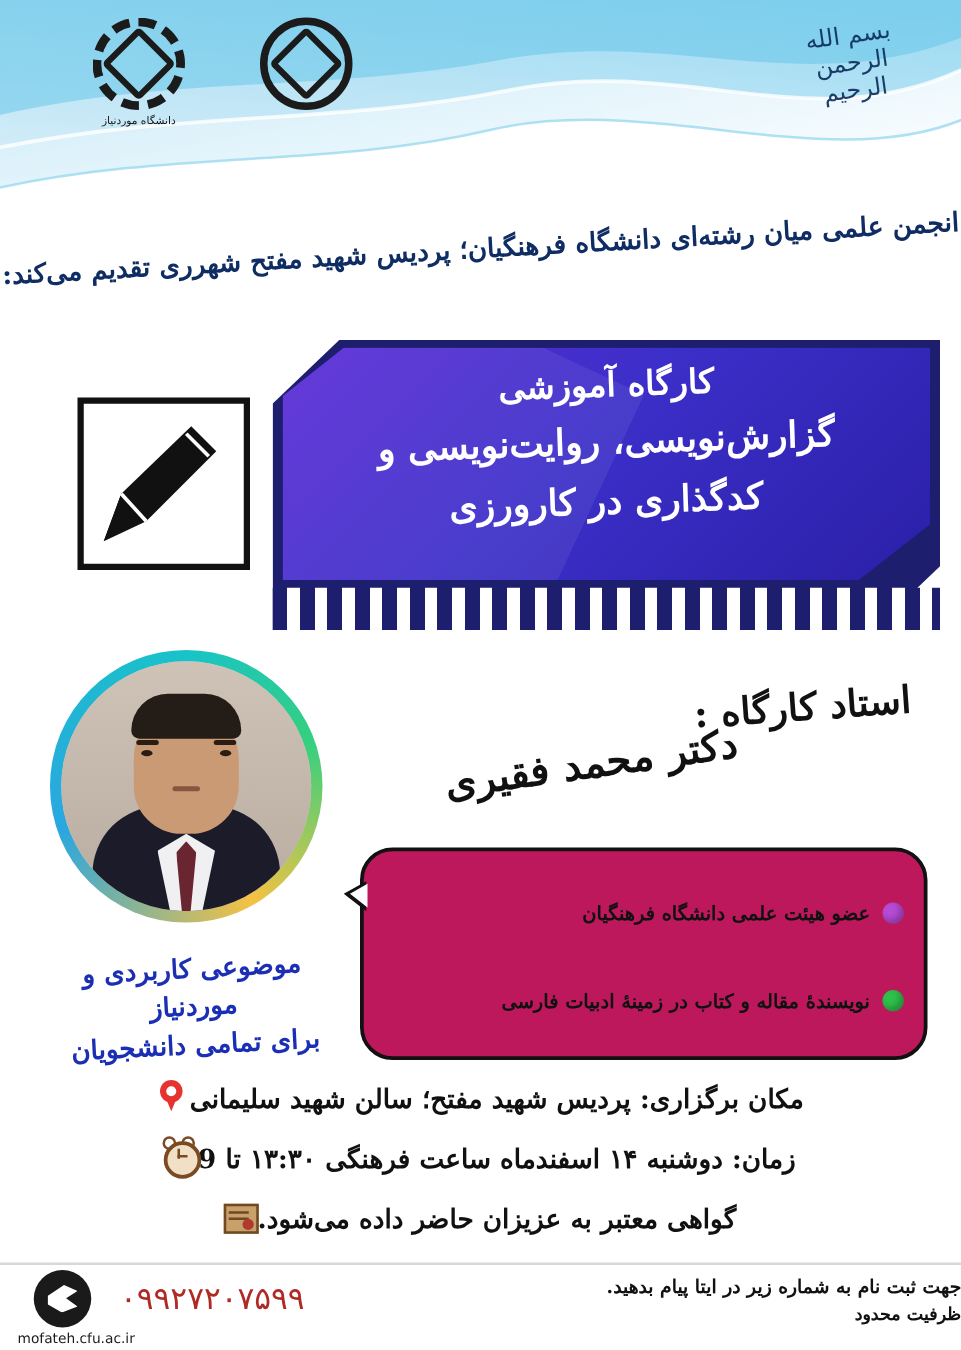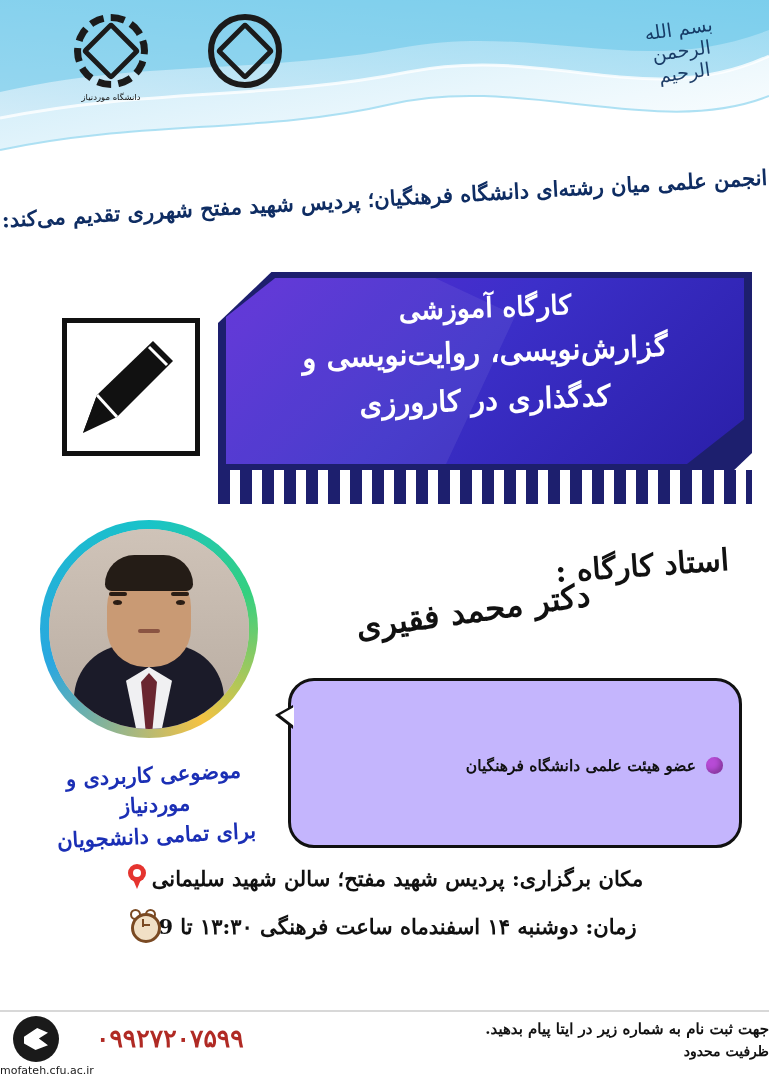--- a/index.html
+++ b/index.html
@@ -248,21 +248,21 @@
 
   
   .bio-bubble {
     position: absolute;
     top: 678px;
     left: 288px;
     width: 448px;
     height: 164px;
     border: 3px solid #111111;
     border-radius: 26px;
-    background: #c4b5fd;
+    background: #be185d;
   }
   .bio-bubble .tail {
     position:absolute;
     left: -16px; top: 24px;
     width: 0; height: 0;
     border-top: 10px solid transparent;
     border-bottom: 14px solid transparent;
     border-right: 18px solid #111111;
   }
   .bio-bubble .tail-in {
@@ -377,29 +377,29 @@
     color: #111111;
   }
   .footer-note .l1 { font-size: 15px; font-weight: bold; }
   .footer-note .l2 { font-size: 14px; font-weight: bold; margin-top: 5px; }
 
   .phone {
     position: absolute;
     top: 1024px;
     left: 96px;
     font-size: 25px;
-    font-weight: bold;
+    font-weight: normal;
     color: #b02a24;
     font-family: "DejaVu Serif", "Liberation Serif", serif;
     direction: ltr;
   }
 
   .brand {
     position: absolute;
-    left: 0;
+    left: 14px;
     top: 1016px;
     width: 72px;
     text-align: center;
   }
   .brand-mark {
     width: 46px; height: 46px; margin: 0 auto;
     border-radius: 50%;
     background: #1a1a1a;
     position: relative;
   }
@@ -512,20 +512,24 @@
   <div class="instructor-name">دکتر محمد فقیری</div>
 
   <div class="bio-bubble">
     <div class="tail"></div>
     <div class="tail-in"></div>
     <div class="bio-list">
       <div class="bio-item">
         <div class="bio-dot" style="background:#b74bd6"></div>
         <div class="bio-text">عضو هیئت علمی دانشگاه فرهنگیان</div>
       </div>
+      <div class="bio-item">
+        <div class="bio-dot" style="background:#2fc24a"></div>
+        <div class="bio-text">نویسندهٔ مقاله و کتاب در زمینهٔ ادبیات فارسی</div>
+      </div>
     </div>
   </div>
 
   <div class="side-note">
     <div>موضوعی کاربردی و موردنیاز</div>
     <div>برای تمامی دانشجویان</div>
   </div>
 
   <div class="info">
     <div class="info-row">
@@ -539,20 +543,29 @@
     <div class="info-row">
       <div class="info-text">زمان: دوشنبه ۱۴ اسفندماه ساعت فرهنگی ۱۳:۳۰ تا 9</div>
       <div class="info-icon clock">
         <div class="c-bell l"></div>
           <div class="c-bell r"></div>
         <div class="c-face"></div>
           <div class="c-h"></div>
           <div class="c-m"></div>
       </div>
     </div>
+    <div class="info-row">
+      <div class="info-text">گواهی معتبر به عزیزان حاضر داده می‌شود.</div>
+      <div class="info-icon cert">
+        <div class="ct-paper"></div>
+        <div class="ct-line" style="top:11px"></div>
+        <div class="ct-line" style="top:16px"></div>
+        <div class="ct-seal"></div>
+      </div>
+    </div>
   </div>
 
   <div class="bottom-rule"></div>
 
   <div class="footer-note">
     <div class="l1">جهت ثبت نام به شماره زیر در ایتا پیام بدهید.</div>
     <div class="l2">ظرفیت محدود</div>
   </div>
 
   <div class="phone">۰۹۹۲۷۲۰۷۵۹۹</div>

